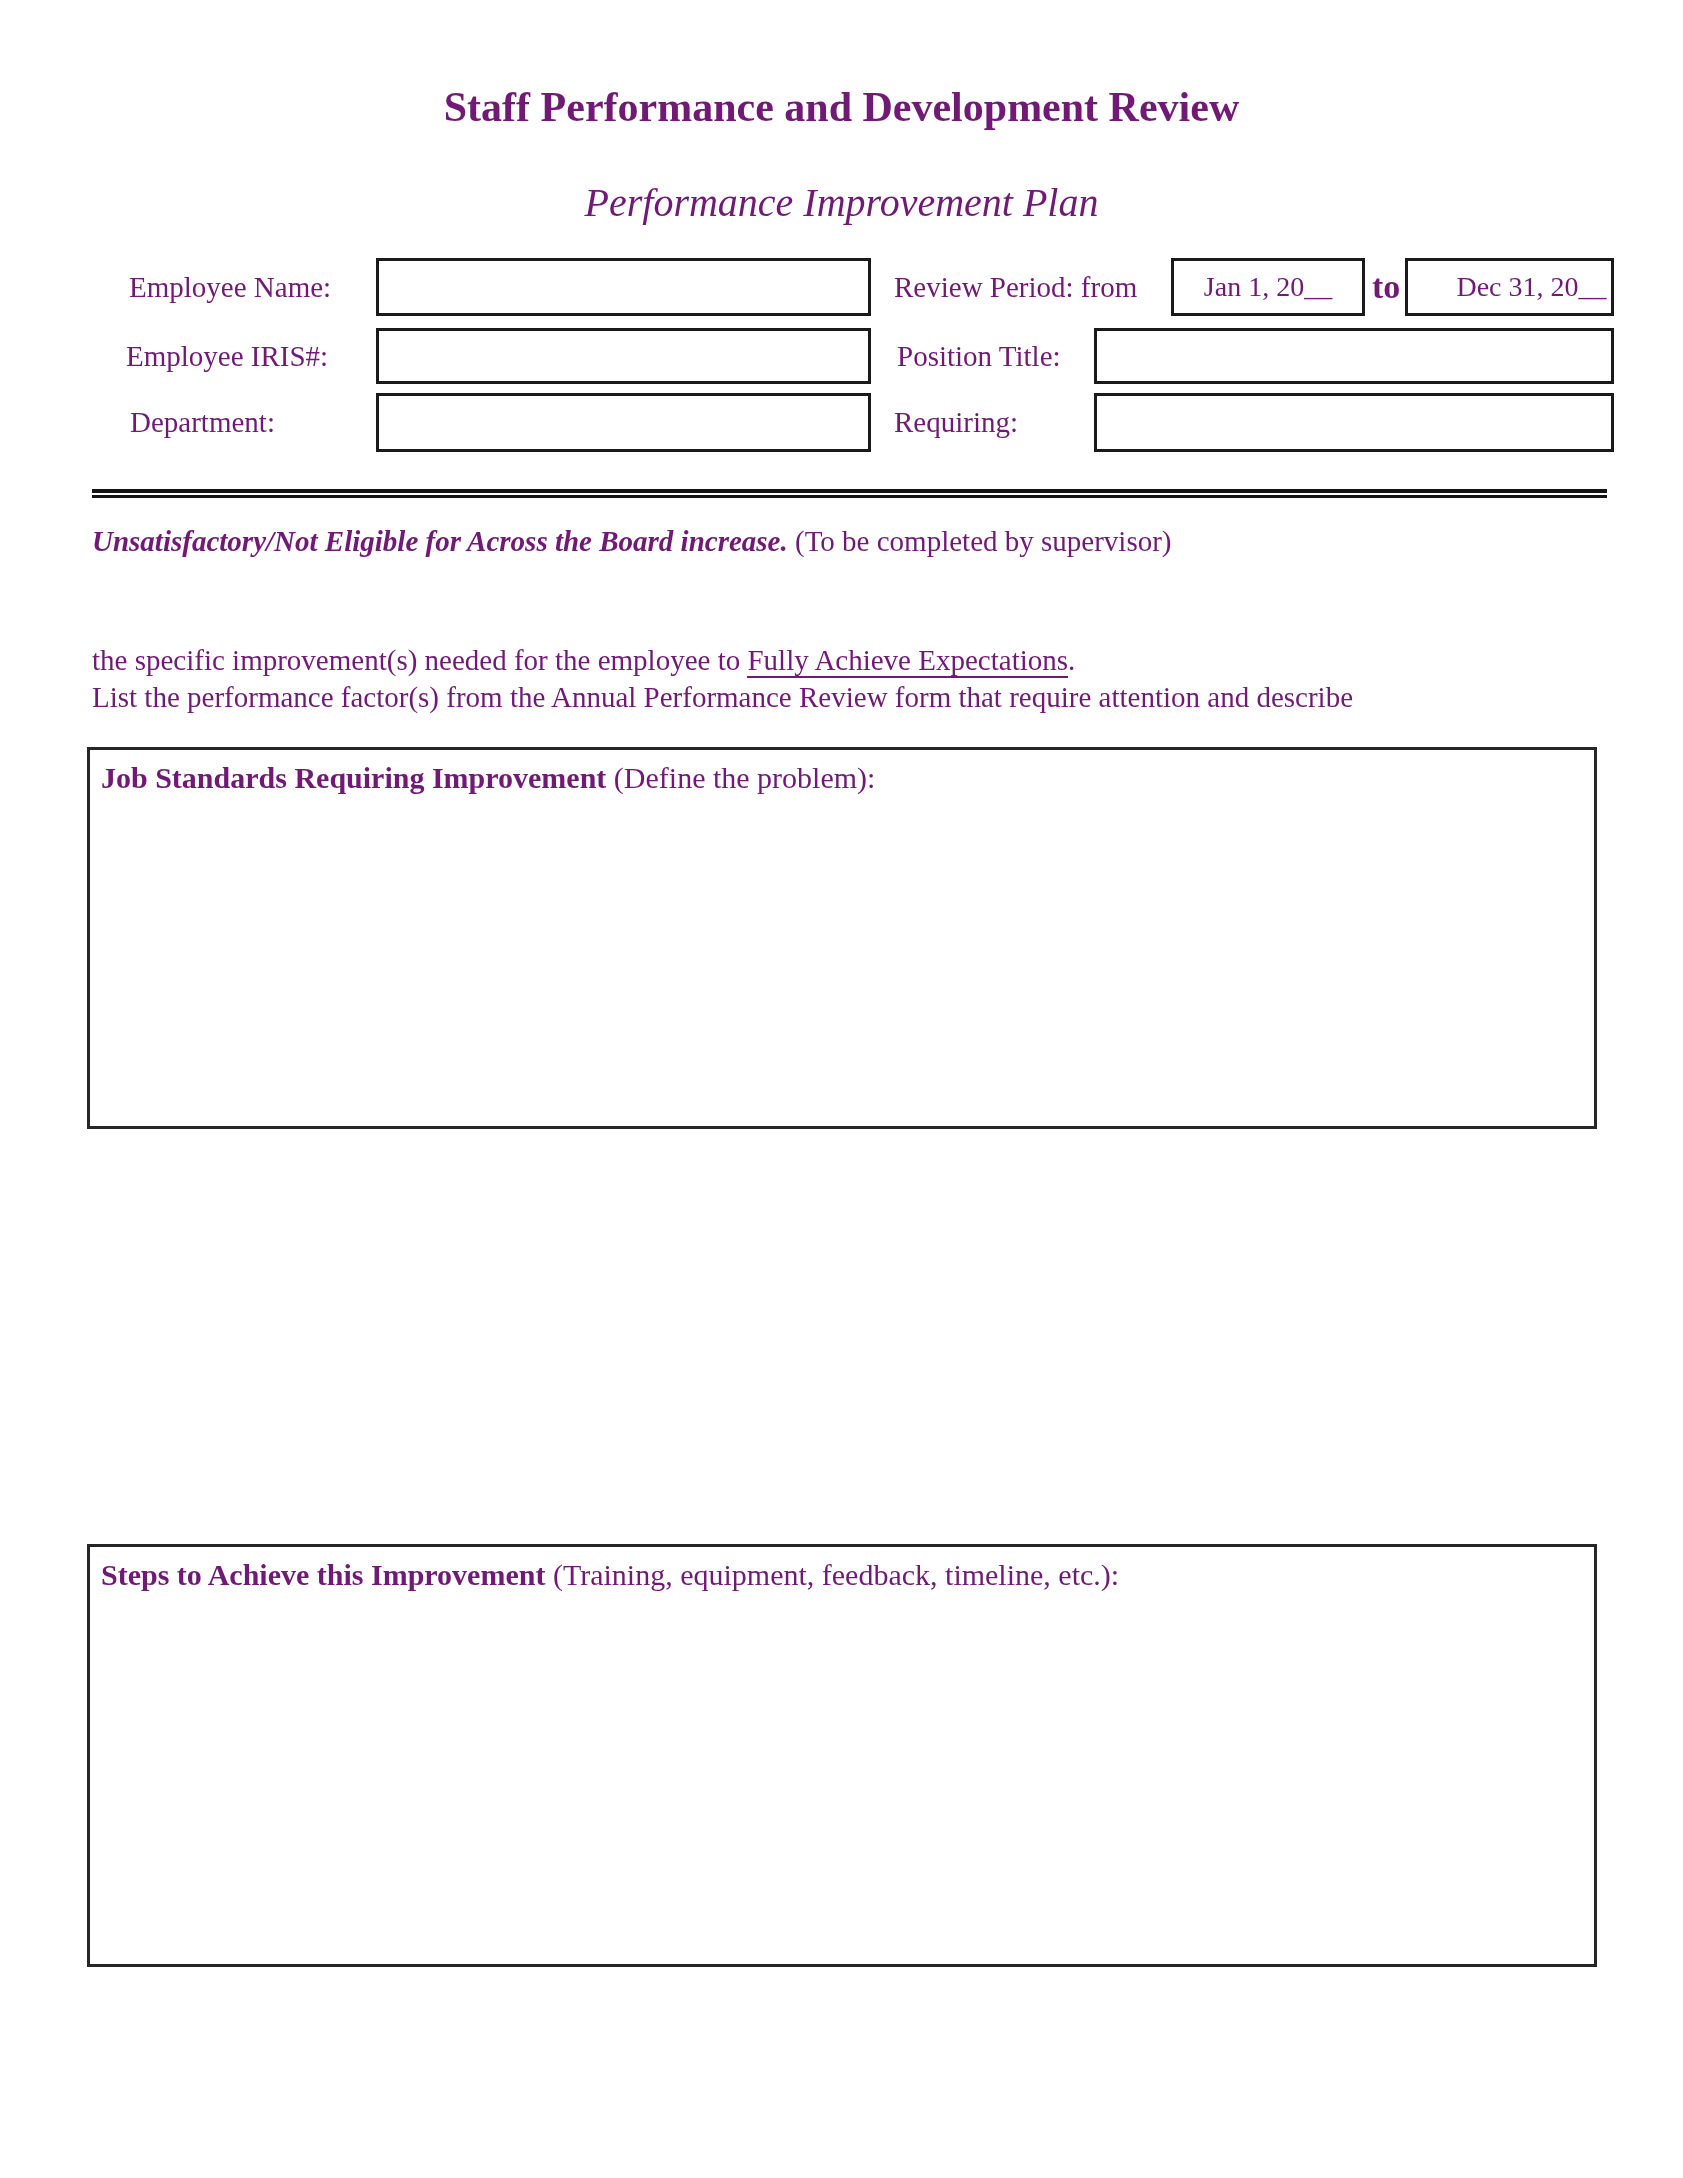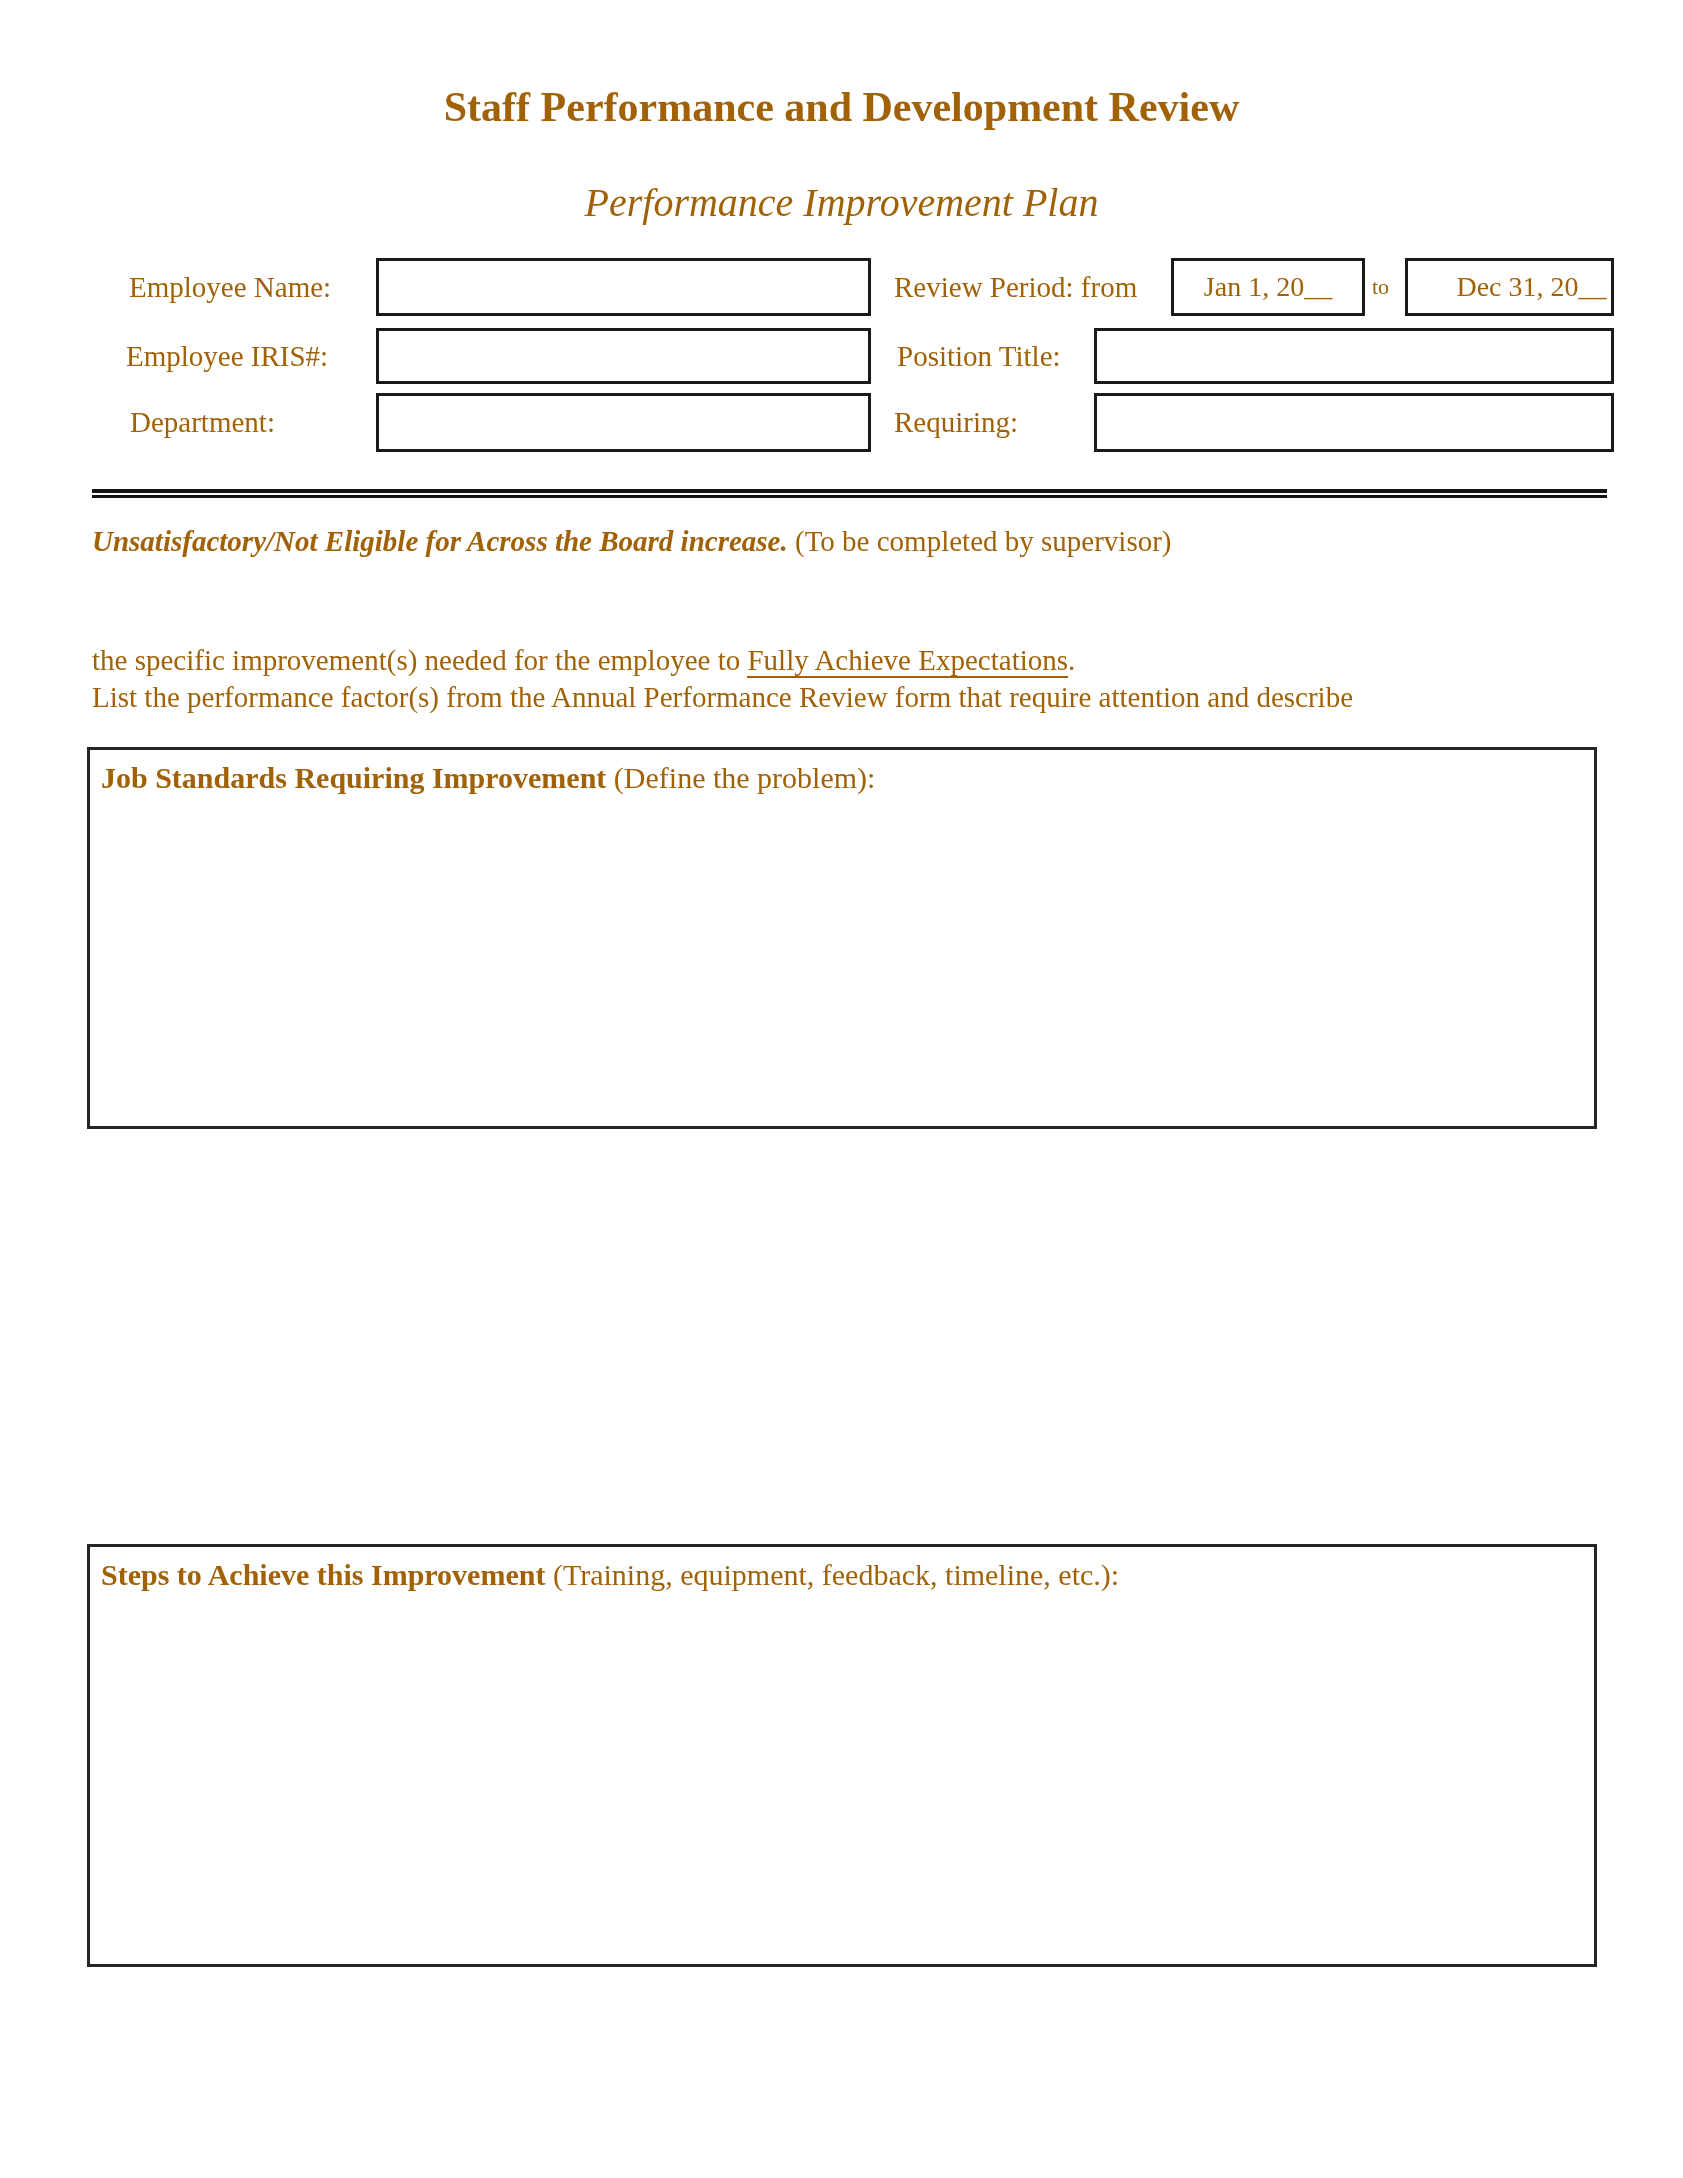--- a/index.html
+++ b/index.html
@@ -1,18 +1,18 @@
 <!DOCTYPE html>
 <html><head>
 <meta charset="utf-8">
 <style>
   html,body { margin:0; padding:0; background:#ffffff; }
   #page {
     position:relative; width:1683px; height:2178px; background:#ffffff;
-    font-family:"Liberation Serif","DejaVu Serif",serif; color:#a16207;
+    font-family:"Liberation Serif","DejaVu Serif",serif; color:#701a75;
     overflow:hidden;
   }
   .doc-title {
     position:absolute; top:83px; left:0; width:1683px;
     text-align:center; font-size:42px; font-weight:bold; line-height:48px;
   }
   .doc-subtitle {
     position:absolute; top:180px; left:0; width:1683px;
     text-align:center; font-size:40px; font-style:italic; line-height:46px;
   }
@@ -58,21 +58,21 @@
 <div id="page">
 
   <div class="doc-title">Staff Performance and Development Review</div>
   <div class="doc-subtitle">Performance Improvement Plan</div>
 
   <div class="label" style="left:129px; top:258px; height:58px;">Employee Name:</div>
   <div class="field value-box" style="left:376px; top:258px; width:495px; height:58px;"></div>
 
   <div class="label" style="left:894px; top:258px; height:58px;">Review Period: from</div>
   <div class="field value-box" style="left:1171px; top:258px; width:194px; height:58px;">Jan 1, 20__</div>
-  <div class="label" style="left:1372px; top:258px; height:58px; font-size:22px;">to</div>
+  <div class="label" style="left:1372px; top:258px; height:58px; font-size:34px;font-weight:bold;">to</div>
   <div class="field value-box" style="left:1405px; top:258px; width:209px; height:58px;padding-left:44px;">Dec 31, 20__</div>
 
   <div class="label" style="left:126px; top:328px; height:56px;">Employee IRIS#:</div>
   <div class="field value-box" style="left:376px; top:328px; width:495px; height:56px;"></div>
 
   <div class="label" style="left:897px; top:328px; height:56px;">Position Title:</div>
   <div class="field value-box" style="left:1094px; top:328px; width:520px; height:56px;"></div>
 
   <div class="label" style="left:130px; top:393px; height:59px;">Department:</div>
   <div class="field value-box" style="left:376px; top:393px; width:495px; height:59px;"></div>

